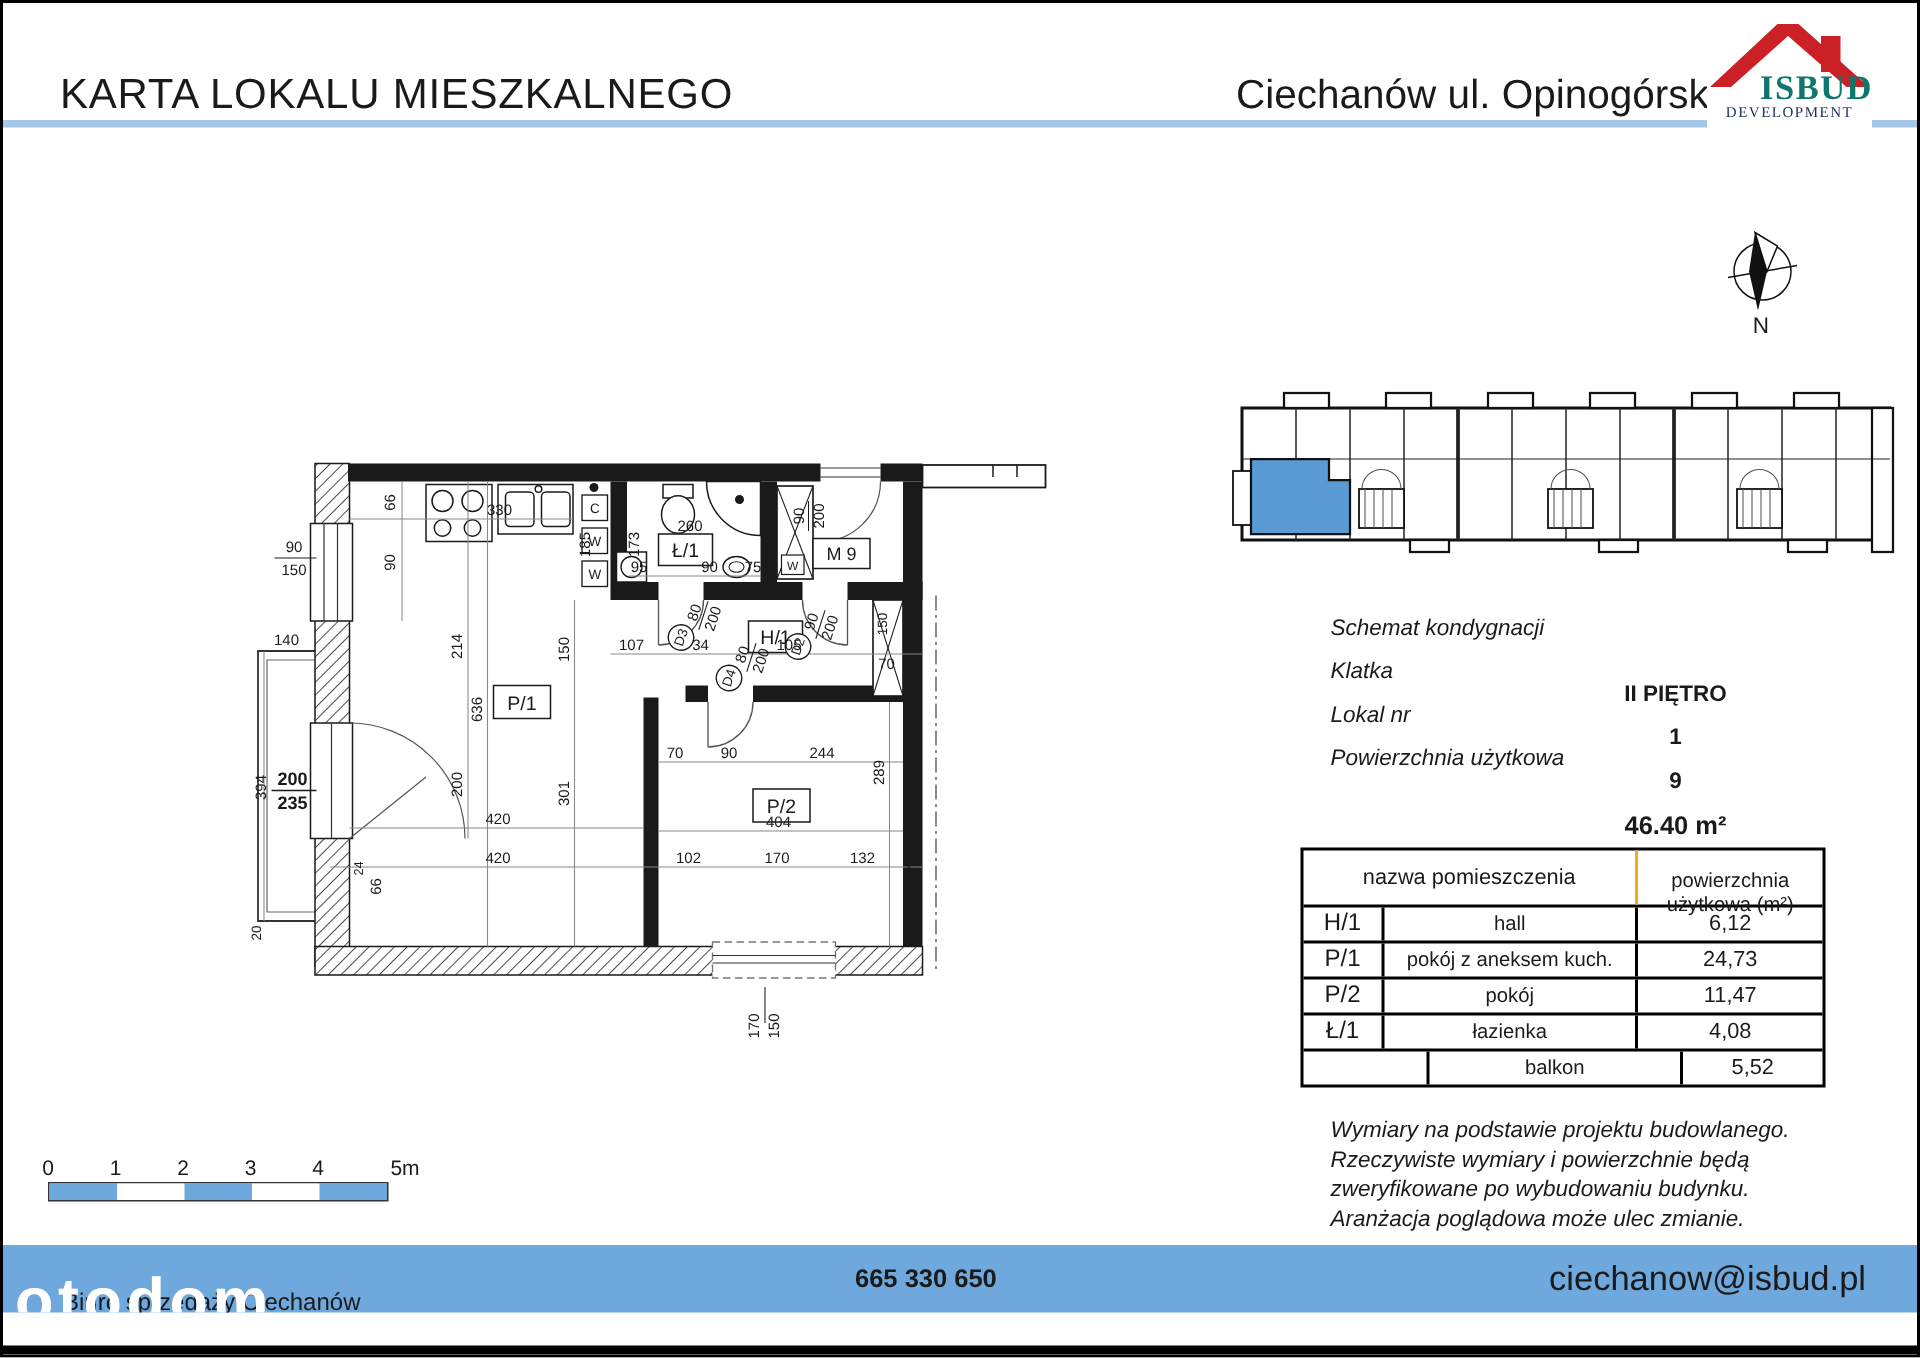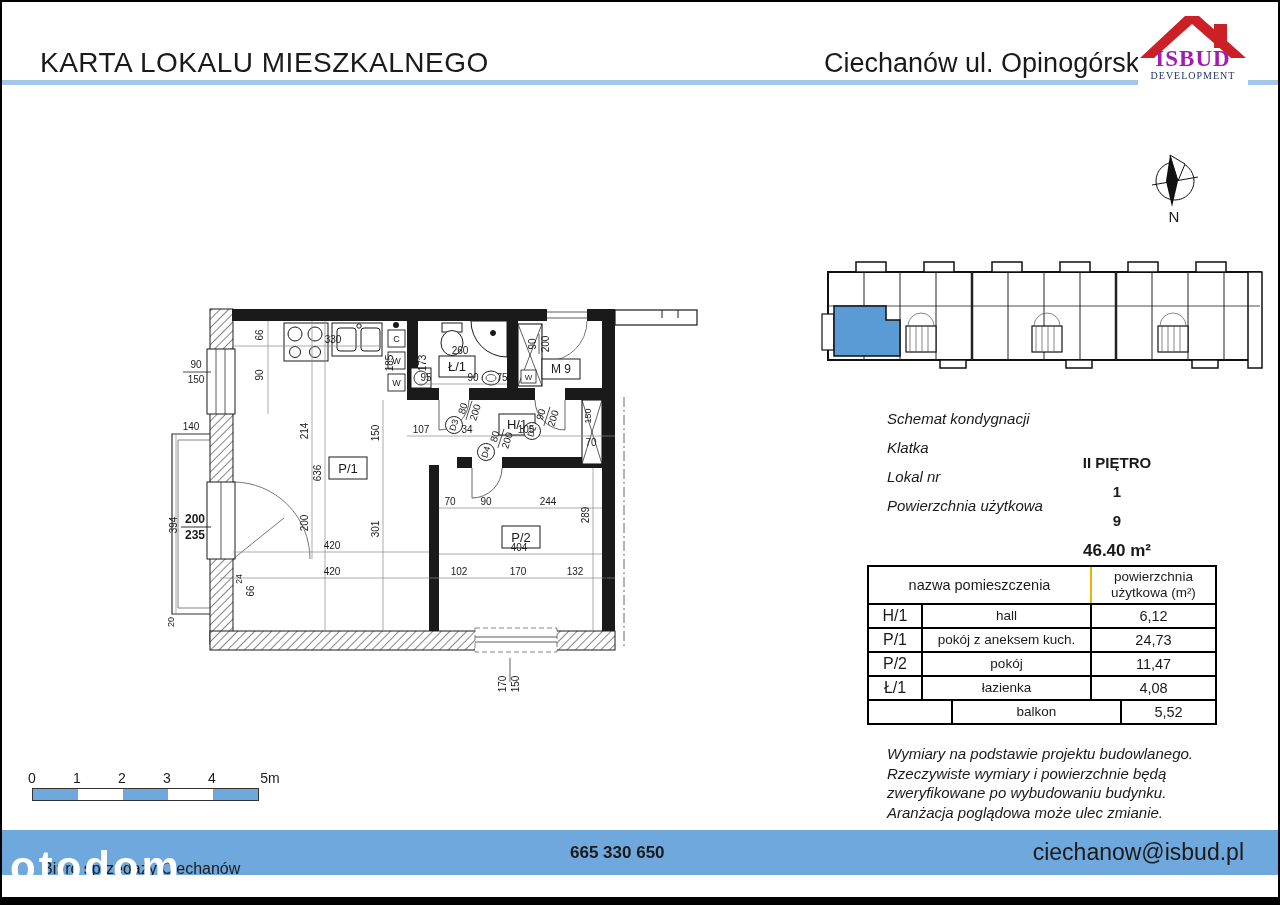--- a/index.html
+++ b/index.html
@@ -3,34 +3,34 @@
 <meta charset="utf-8">
 <style>
   html,body{margin:0;padding:0;background:#e8e8e8;}
   #page{position:relative;width:1280px;height:905px;background:#fff;border:2px solid #000;
         box-sizing:border-box;overflow:hidden;font-family:"Liberation Sans",sans-serif;color:#1a1a1a;}
   
   .hdr-title{position:absolute;left:38px;top:45px;font-size:28px;letter-spacing:.5px;}
   .hdr-sub{position:absolute;left:822px;top:46px;font-size:27px;}
   .hdr-line{position:absolute;left:0;top:78px;width:1280px;height:5px;background:#a4c6e8;}
   .logo{position:absolute;left:1136px;top:6px;width:110px;height:78px;background:#fff;z-index:5;}
-  .logo-name{position:absolute;left:0;top:38px;width:110px;text-align:center;
-             font-family:"Liberation Serif",serif;font-weight:bold;font-size:23px;color:#a21caf;letter-spacing:1px;}
+  .logo-name{position:absolute;left:18px;top:38px;width:110px;text-align:center;
+             font-family:"Liberation Serif",serif;font-weight:bold;font-size:23px;color:#0f766e;letter-spacing:1px;}
   .logo-tag{position:absolute;left:0;top:62px;width:110px;text-align:center;
             font-family:"Liberation Serif",serif;font-size:10px;color:#1b2f5e;letter-spacing:1px;}
   
   .info-row{position:absolute;left:885px;height:24px;}
   .info-label{position:absolute;left:0;width:250px;font-style:italic;font-size:15px;}
   .info-value{position:absolute;left:145px;width:170px;text-align:center;font-weight:bold;font-size:15px;margin-top:44px;}
   .info-value.big{font-size:17px;}
   
   .rtable{position:absolute;left:865px;top:563px;width:350px;border:2px solid #000;box-sizing:border-box;}
   .hrow{display:flex;height:36px;border-bottom:2px solid #000;}
   .hcell1{width:221px;border-right:2px solid #eab308;display:flex;align-items:center;justify-content:center;font-size:14.5px;}
-  .hcell2{flex:1;text-align:center;font-size:13.5px;line-height:16px;padding-top:2px;}
+  .hcell2{flex:1;text-align:center;font-size:13.5px;line-height:16px;padding-top:12px;}
   .drow{display:flex;height:22px;border-bottom:2px solid #000;}
   .drow:last-child{border-bottom:none;padding-left:30px;}
   .dcode{width:52px;border-right:2px solid #000;font-size:16px;text-align:center;line-height:22px;}
   .dname{width:167px;border-right:2px solid #000;font-size:13.5px;text-align:center;line-height:22px;}
   .darea{flex:1;font-size:14.5px;text-align:center;line-height:22px;}
   
   .note{position:absolute;left:885px;top:742px;font-style:italic;font-size:15px;line-height:19.5px;}
   
   .scale-lbl{position:absolute;top:768px;font-size:14px;transform:translateX(-50%);}
   .scalebar{position:absolute;left:30px;top:786px;width:225px;height:11px;border:1px solid #333;display:flex;box-sizing:content-box;}

